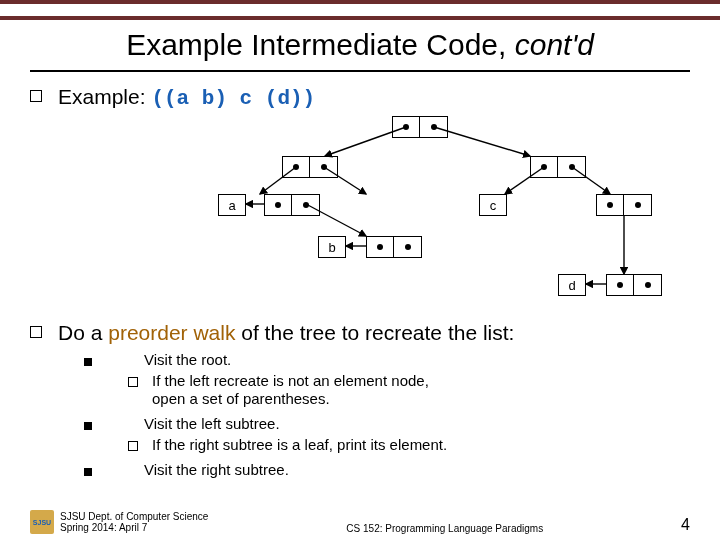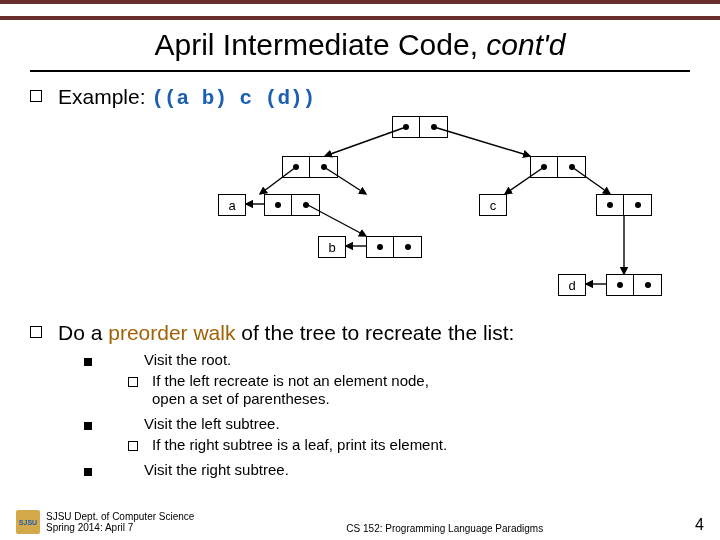--- a/index.html
+++ b/index.html
@@ -157,21 +157,21 @@
   }
   
   .footer {
     position: absolute;
     bottom: 6px;
     left: 0;
     right: 0;
     display: flex;
     align-items: flex-end;
     font-size: 10px;
-    padding: 0 16px;
+    padding: 0 30px;
   }
   .footer-left {
     display: flex;
     align-items: center;
     gap: 6px;
   }
   .logo {
     width: 24px;
     height: 24px;
     background: #d4a94a;
@@ -193,21 +193,21 @@
   }
 </style>
 </head>
 <body>
 
 <div class="top-stripe"></div>
 <div class="top-gap"></div>
 <div class="top-stripe"></div>
 
 <div class="title-wrap">
-  <span class="title">April Intermediate Code, </span><span class="title title-italic">cont'd</span>
+  <span class="title">Example Intermediate Code, </span><span class="title title-italic">cont'd</span>
 </div>
 <div class="title-underline"></div>
 
 <div class="content">
   <div class="bullet-row">
     <div class="bullet-box"></div>
     <div class="bullet-text">
       <span>Example: </span><span class="code">((a b) c (d))</span>
     </div>
   </div>

